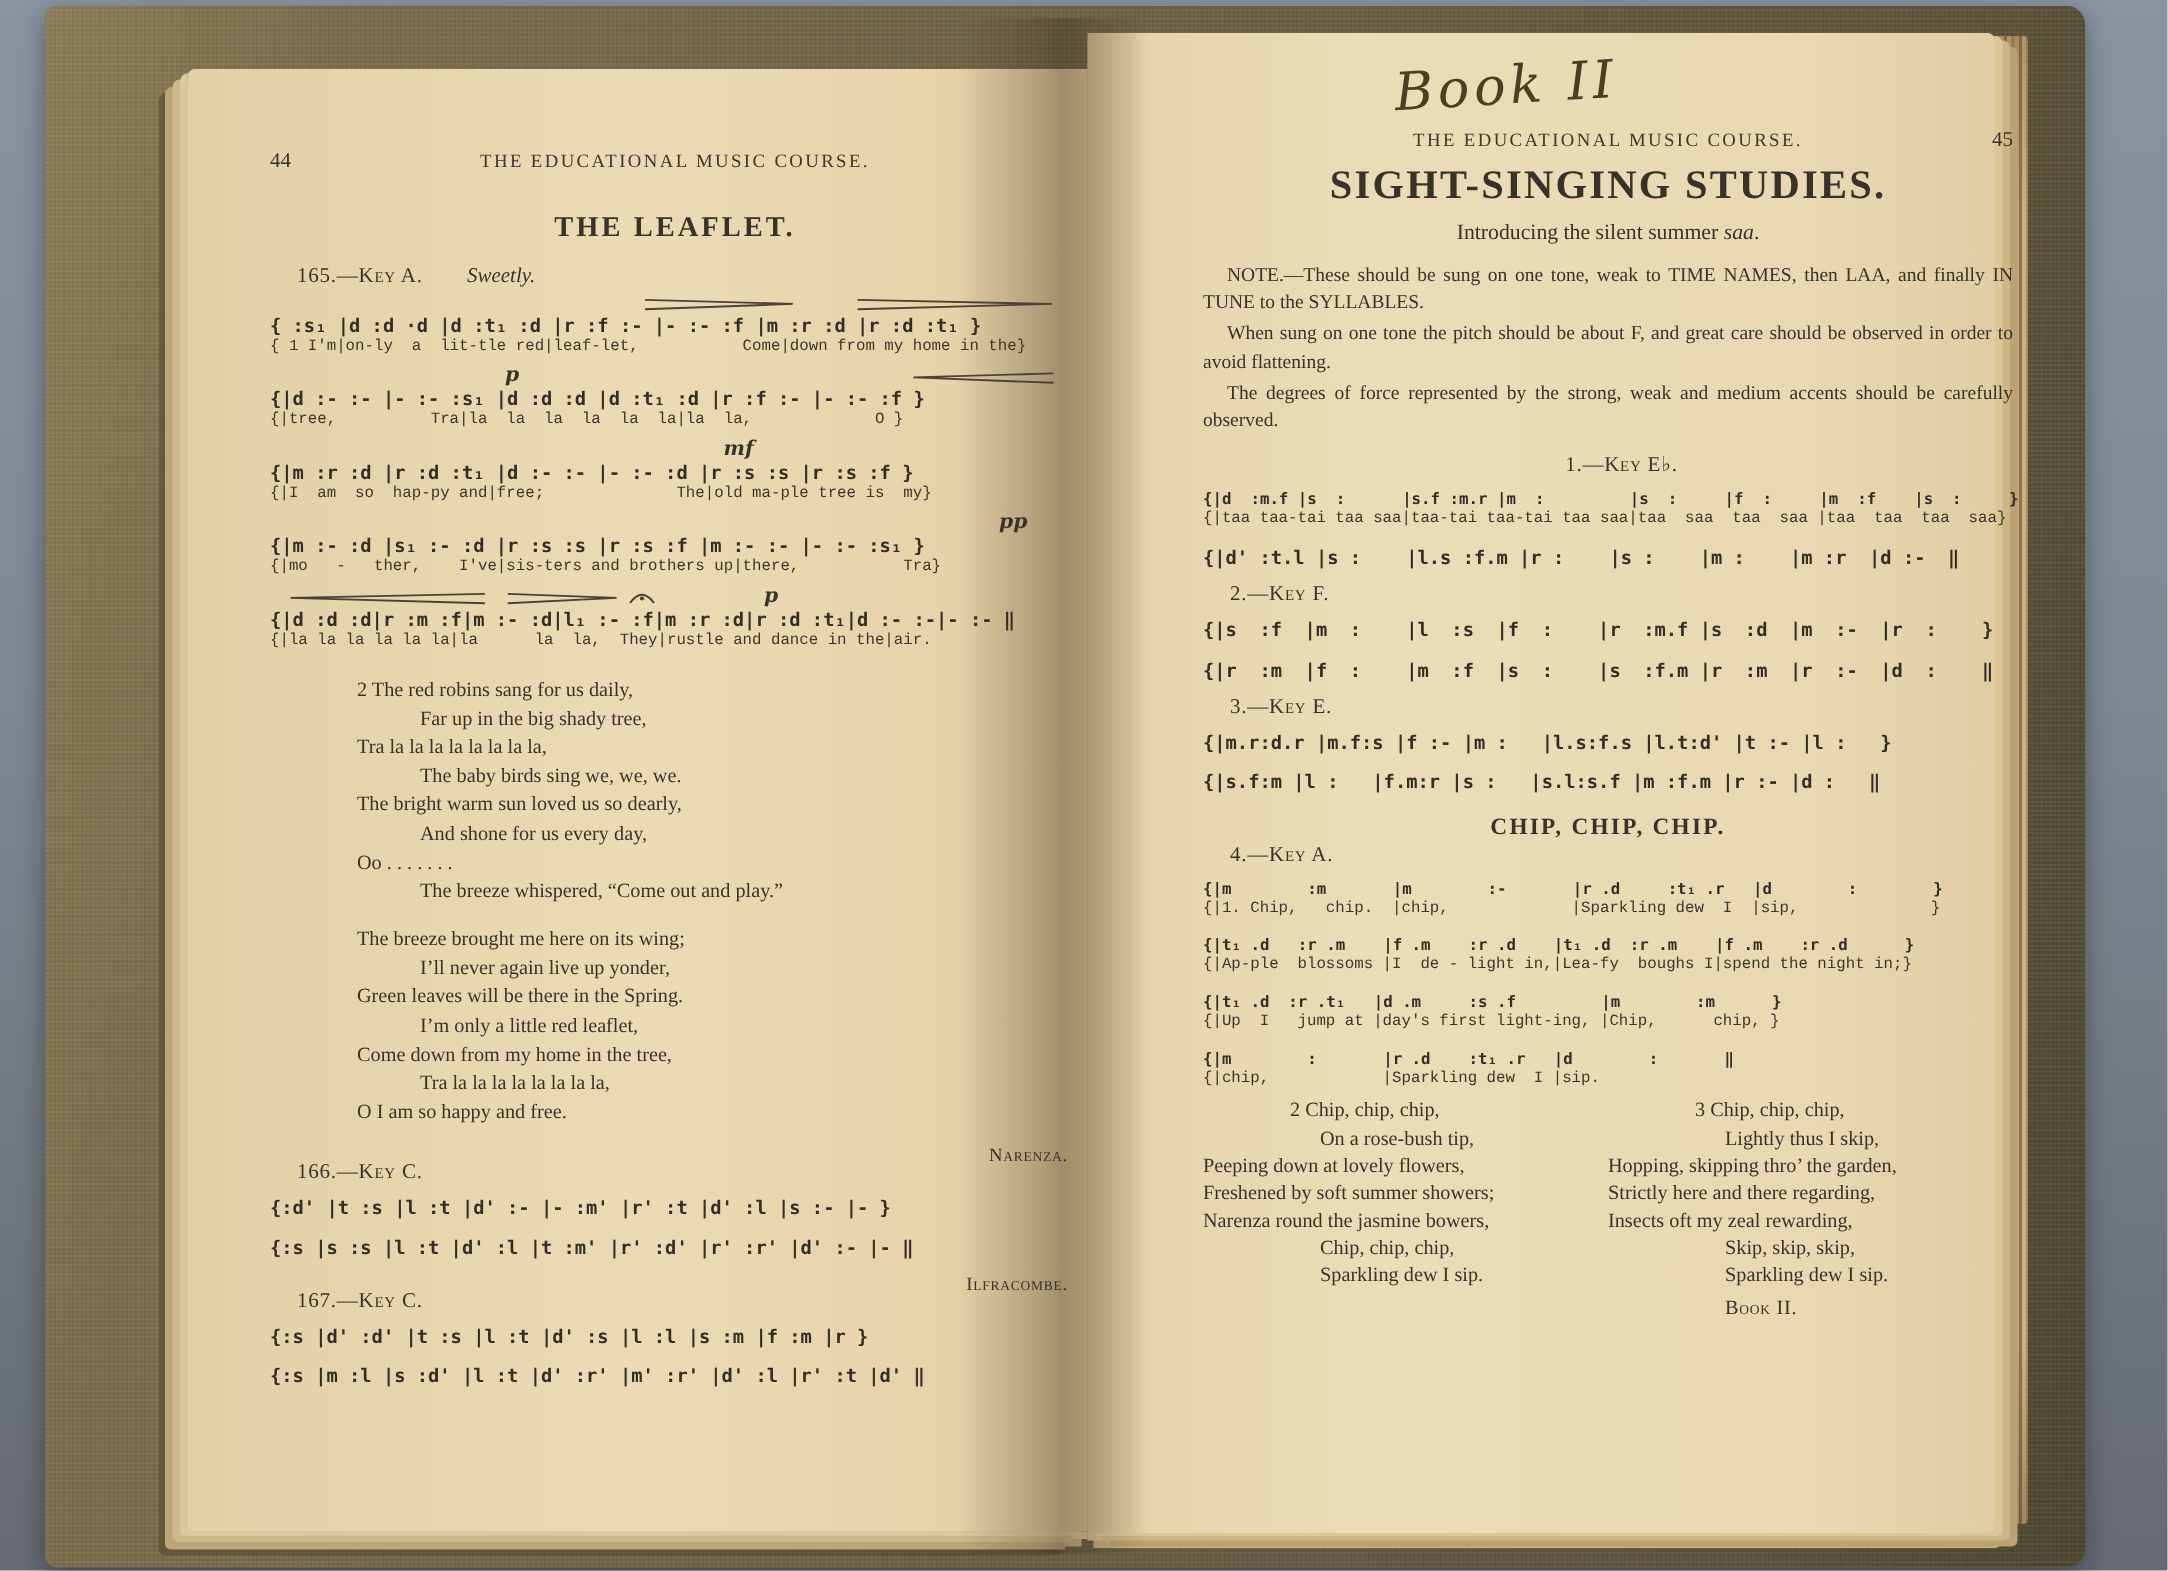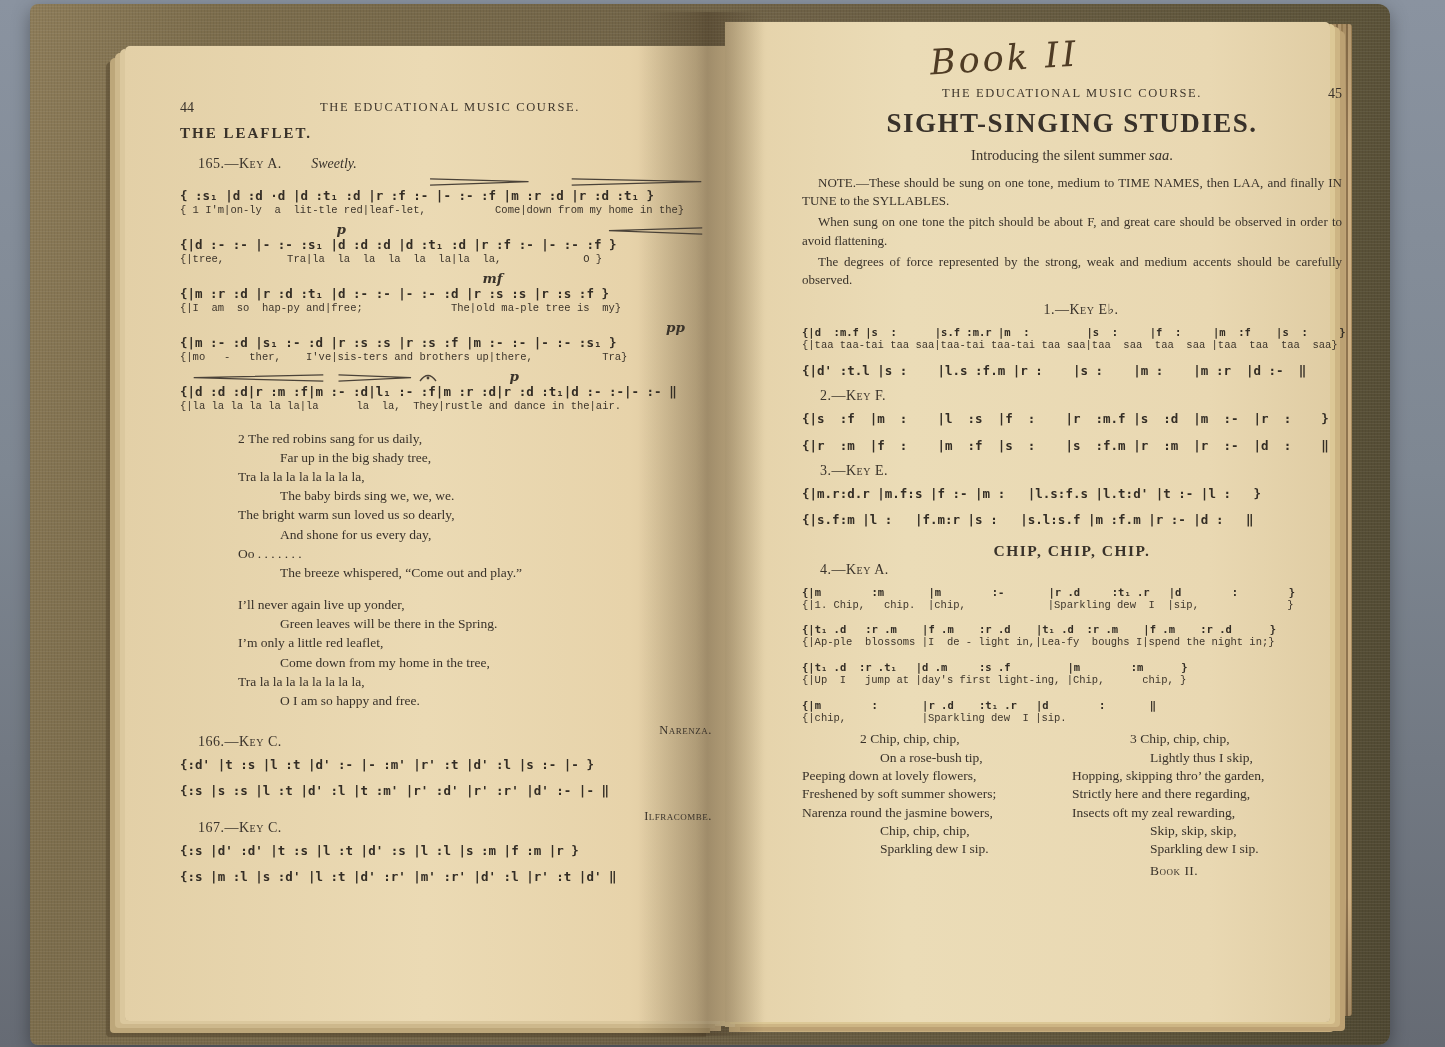--- a/index.html
+++ b/index.html
@@ -54,21 +54,21 @@
   }
   .content{position:absolute;z-index:6;color:#39322a;}
   .content-left{left:150px;top:96px;width:540px;}
   .content-right{left:772px;top:26px;width:540px;}
 
   .hdr-row{display:flex;align-items:flex-start;}
   .running{flex:1;text-align:center;font-size:12.5px;letter-spacing:1.6px;color:#3e362c;}
   .pageno{width:40px;font-size:14px;}
   .pageno.r{text-align:right;}
 
-  .book-title-l{font-size:15px;font-weight:bold;letter-spacing:2px;margin-top:9px;}
+  .book-title-l{text-align:center;font-size:19px;font-weight:bold;letter-spacing:2px;margin-top:25px;}
   .book-title-r{text-align:center;font-size:27px;font-weight:bold;letter-spacing:1.5px;margin-top:6px;}
   .subtitle{text-align:center;font-size:14.5px;margin-top:8px;}
   .subtitle i{font-style:italic;}
 
   .caption-row{margin:14px 0 2px 18px;font-size:14px;}
   .caption{font-variant:small-caps;letter-spacing:.5px;}
   .tempo{font-style:italic;margin-left:26px;}
   .attribution{text-align:right;font-variant:small-caps;font-size:12.5px;margin:10px 8px -4px 0;letter-spacing:.5px;}
 
   .system{position:relative;padding-top:15px;margin-bottom:6px;}
@@ -191,20 +191,21 @@
         <p>2 The red robins sang for us daily,</p>
         <p>Far up in the big shady tree,</p>
         <p>Tra la la la la la la la la,</p>
         <p>The baby birds sing we, we, we.</p>
         <p>The bright warm sun loved us so dearly,</p>
         <p>And shone for us every day,</p>
         <p>Oo    .     .     .     .     .     .    .</p>
         <p>The breeze whispered, “Come out and play.”</p>
       </div>
       <div class="stanza">
+        <p>The breeze brought me here on its wing;</p>
         <p>I’ll never again live up yonder,</p>
         <p>Green leaves will be there in the Spring.</p>
         <p>I’m only a little red leaflet,</p>
         <p>Come down from my home in the tree,</p>
         <p>Tra la la la la la la la la,</p>
         <p>O I am so happy and free.</p>
       </div>
     </div>
 
     <div class="attribution">Narenza.</div>
@@ -236,21 +237,21 @@
     <div class="hdr-row">
       <div class="pageno"></div>
       <div class="running">THE EDUCATIONAL MUSIC COURSE.</div>
       <div class="pageno r">45</div>
     </div>
 
     <div class="book-title-r">SIGHT-SINGING STUDIES.</div>
     <div class="subtitle"><span>Introducing the silent summer </span><i>saa</i><span>.</span></div>
 
     <div class="notes-block">
-      <p class="notepara indent">NOTE.—These should be sung on one tone, medium to TIME NAMES, then LAA, and finally IN TUNE to the SYLLABLES.</p>
+      <p class="notepara indent">NOTE.—These should be sung on one tone, weak to TIME NAMES, then LAA, and finally IN TUNE to the SYLLABLES.</p>
       <p class="notepara indent">When sung on one tone the pitch should be about F, and great care should be observed in order to avoid flattening.</p>
       <p class="notepara indent">The degrees of force represented by the strong, weak and medium accents should be carefully observed.</p>
     </div>
 
     <div class="caption-row" style="margin-top:12px;text-align:center;">
       <span class="caption">1.—Key E♭.</span>
     </div>
     <div class="system nodyn">
       <div class="notes small">{|d  :m.f |s  :      |s.f :m.r |m  :         |s  :     |f  :     |m  :f    |s  :     }</div>
       <div class="lyrics">{|taa taa-tai taa saa|taa-tai taa-tai taa saa|taa  saa  taa  saa |taa  taa  taa  saa}</div>

